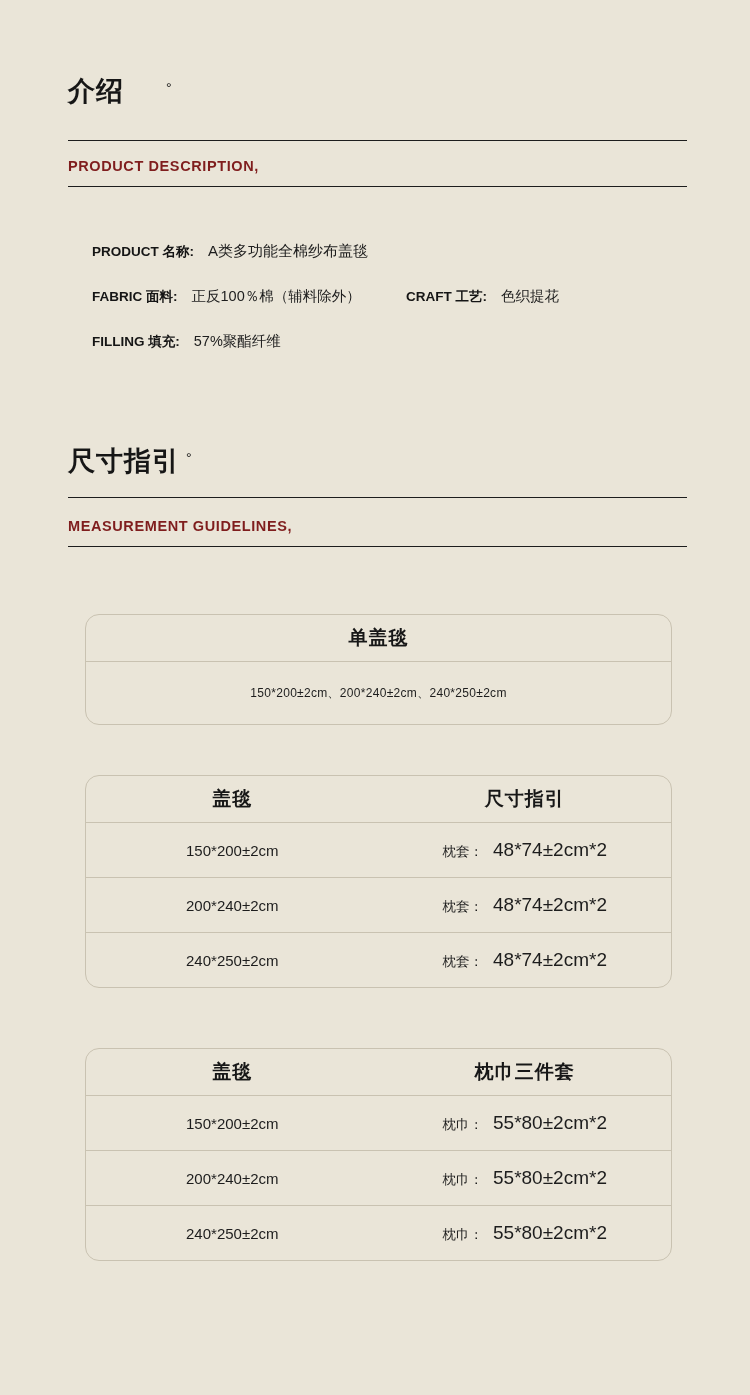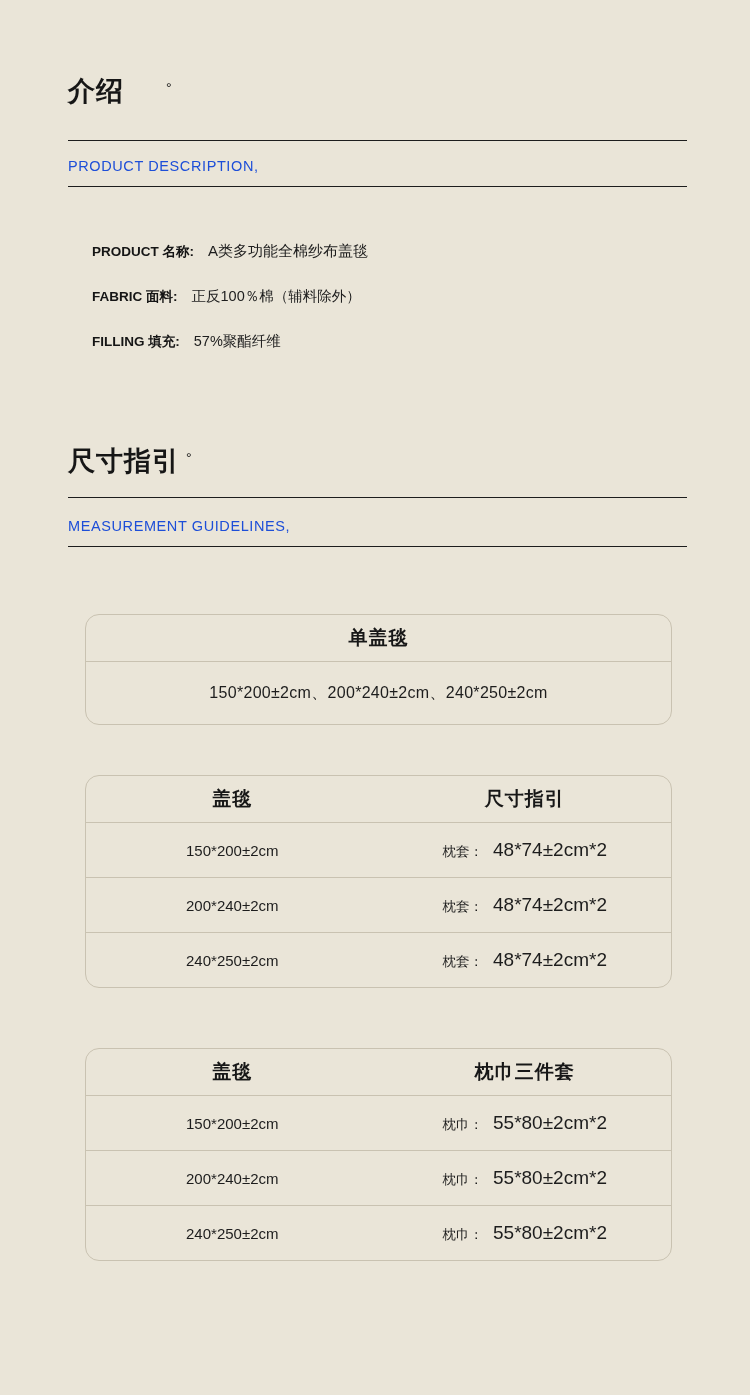--- a/index.html
+++ b/index.html
@@ -38,23 +38,23 @@
     font-size: 14px;
     margin-left: 6px;
     margin-top: 2px;
     color: #161616;
   }
   .rule {
     border-top: 1px solid #1d1d1d;
   }
   .sub-en {
     font-size: 14.5px;
-    font-weight: normal;
+    font-weight: bold;
     letter-spacing: 0.6px;
-    color: #1d4ed8;
+    color: #7f1d1d;
   }
 
   
   #intro-heading { position: absolute; left: 68px; top: 78px; gap: 36px; }
   #intro-rule-top { position: absolute; left: 68px; right: 63px; top: 140px; }
   #intro-sub      { position: absolute; left: 68px; top: 158px; }
   #intro-rule-bot { position: absolute; left: 68px; right: 63px; top: 186px; }
 
   .spec-table {
     position: absolute;
@@ -143,21 +143,21 @@
   .pair .pval {
     font-size: 19px;
     color: #1d1d1d;
     margin-left: 10px;
   }
   .single-line {
     height: 62px;
     display: flex;
     align-items: center;
     justify-content: center;
-    font-size: 16px;
+    font-size: 12px;
     color: #1d1d1d;
     letter-spacing: 0.3px;
   }
 
   #card-1 { top: 614px; }
   #card-2 { top: 775px; }
   #card-3 { top: 1048px; }
 </style>
 </head>
 <body>
@@ -182,20 +182,24 @@
         <span class="spec-label">PRODUCT 名称:</span>
         <span class="spec-value">A类多功能全棉纱布盖毯</span>
       </div>
     </div>
 
     <div class="spec-row">
       <div class="spec-cell c1">
         <span class="spec-label">FABRIC 面料:</span>
         <span class="spec-value small">正反100％棉（辅料除外）</span>
       </div>
+      <div class="spec-cell c2">
+        <span class="spec-label">CRAFT 工艺:</span>
+        <span class="spec-value small">色织提花</span>
+      </div>
     </div>
 
     <div class="spec-row">
       <div class="spec-cell c1">
         <span class="spec-label">FILLING 填充:</span>
         <span class="spec-value small">57%聚酯纤维</span>
       </div>
     </div>
 
   </div>

